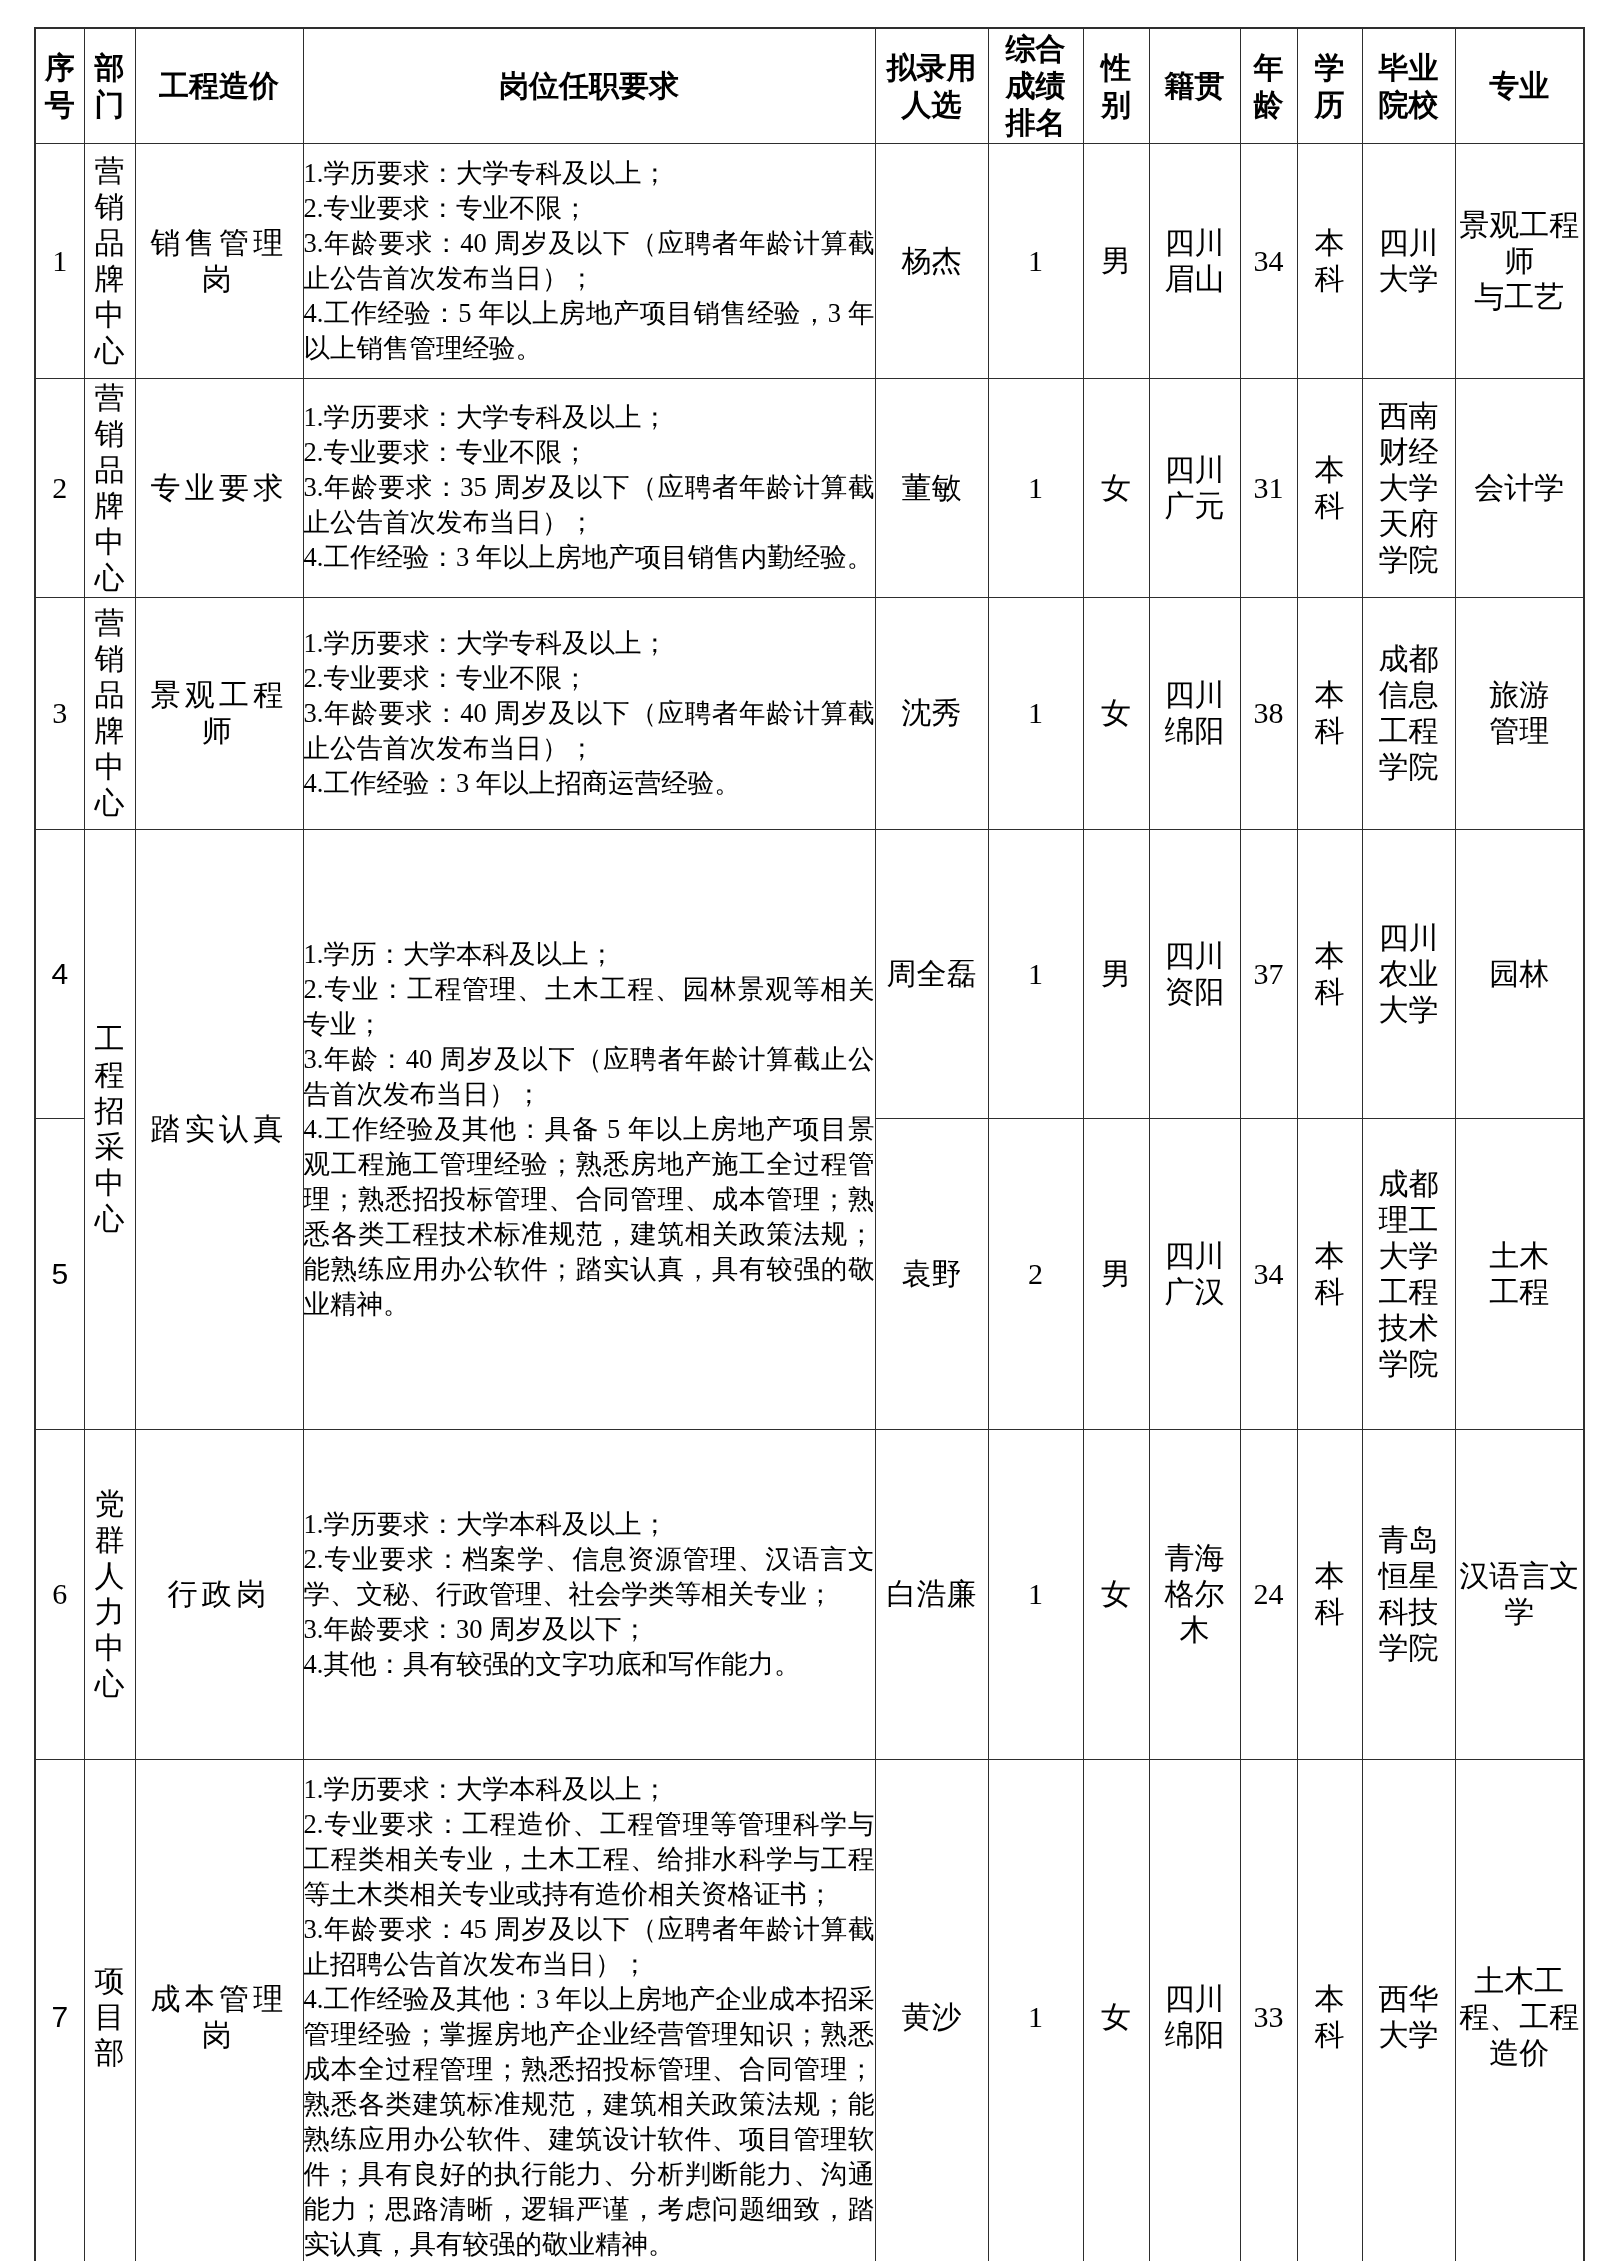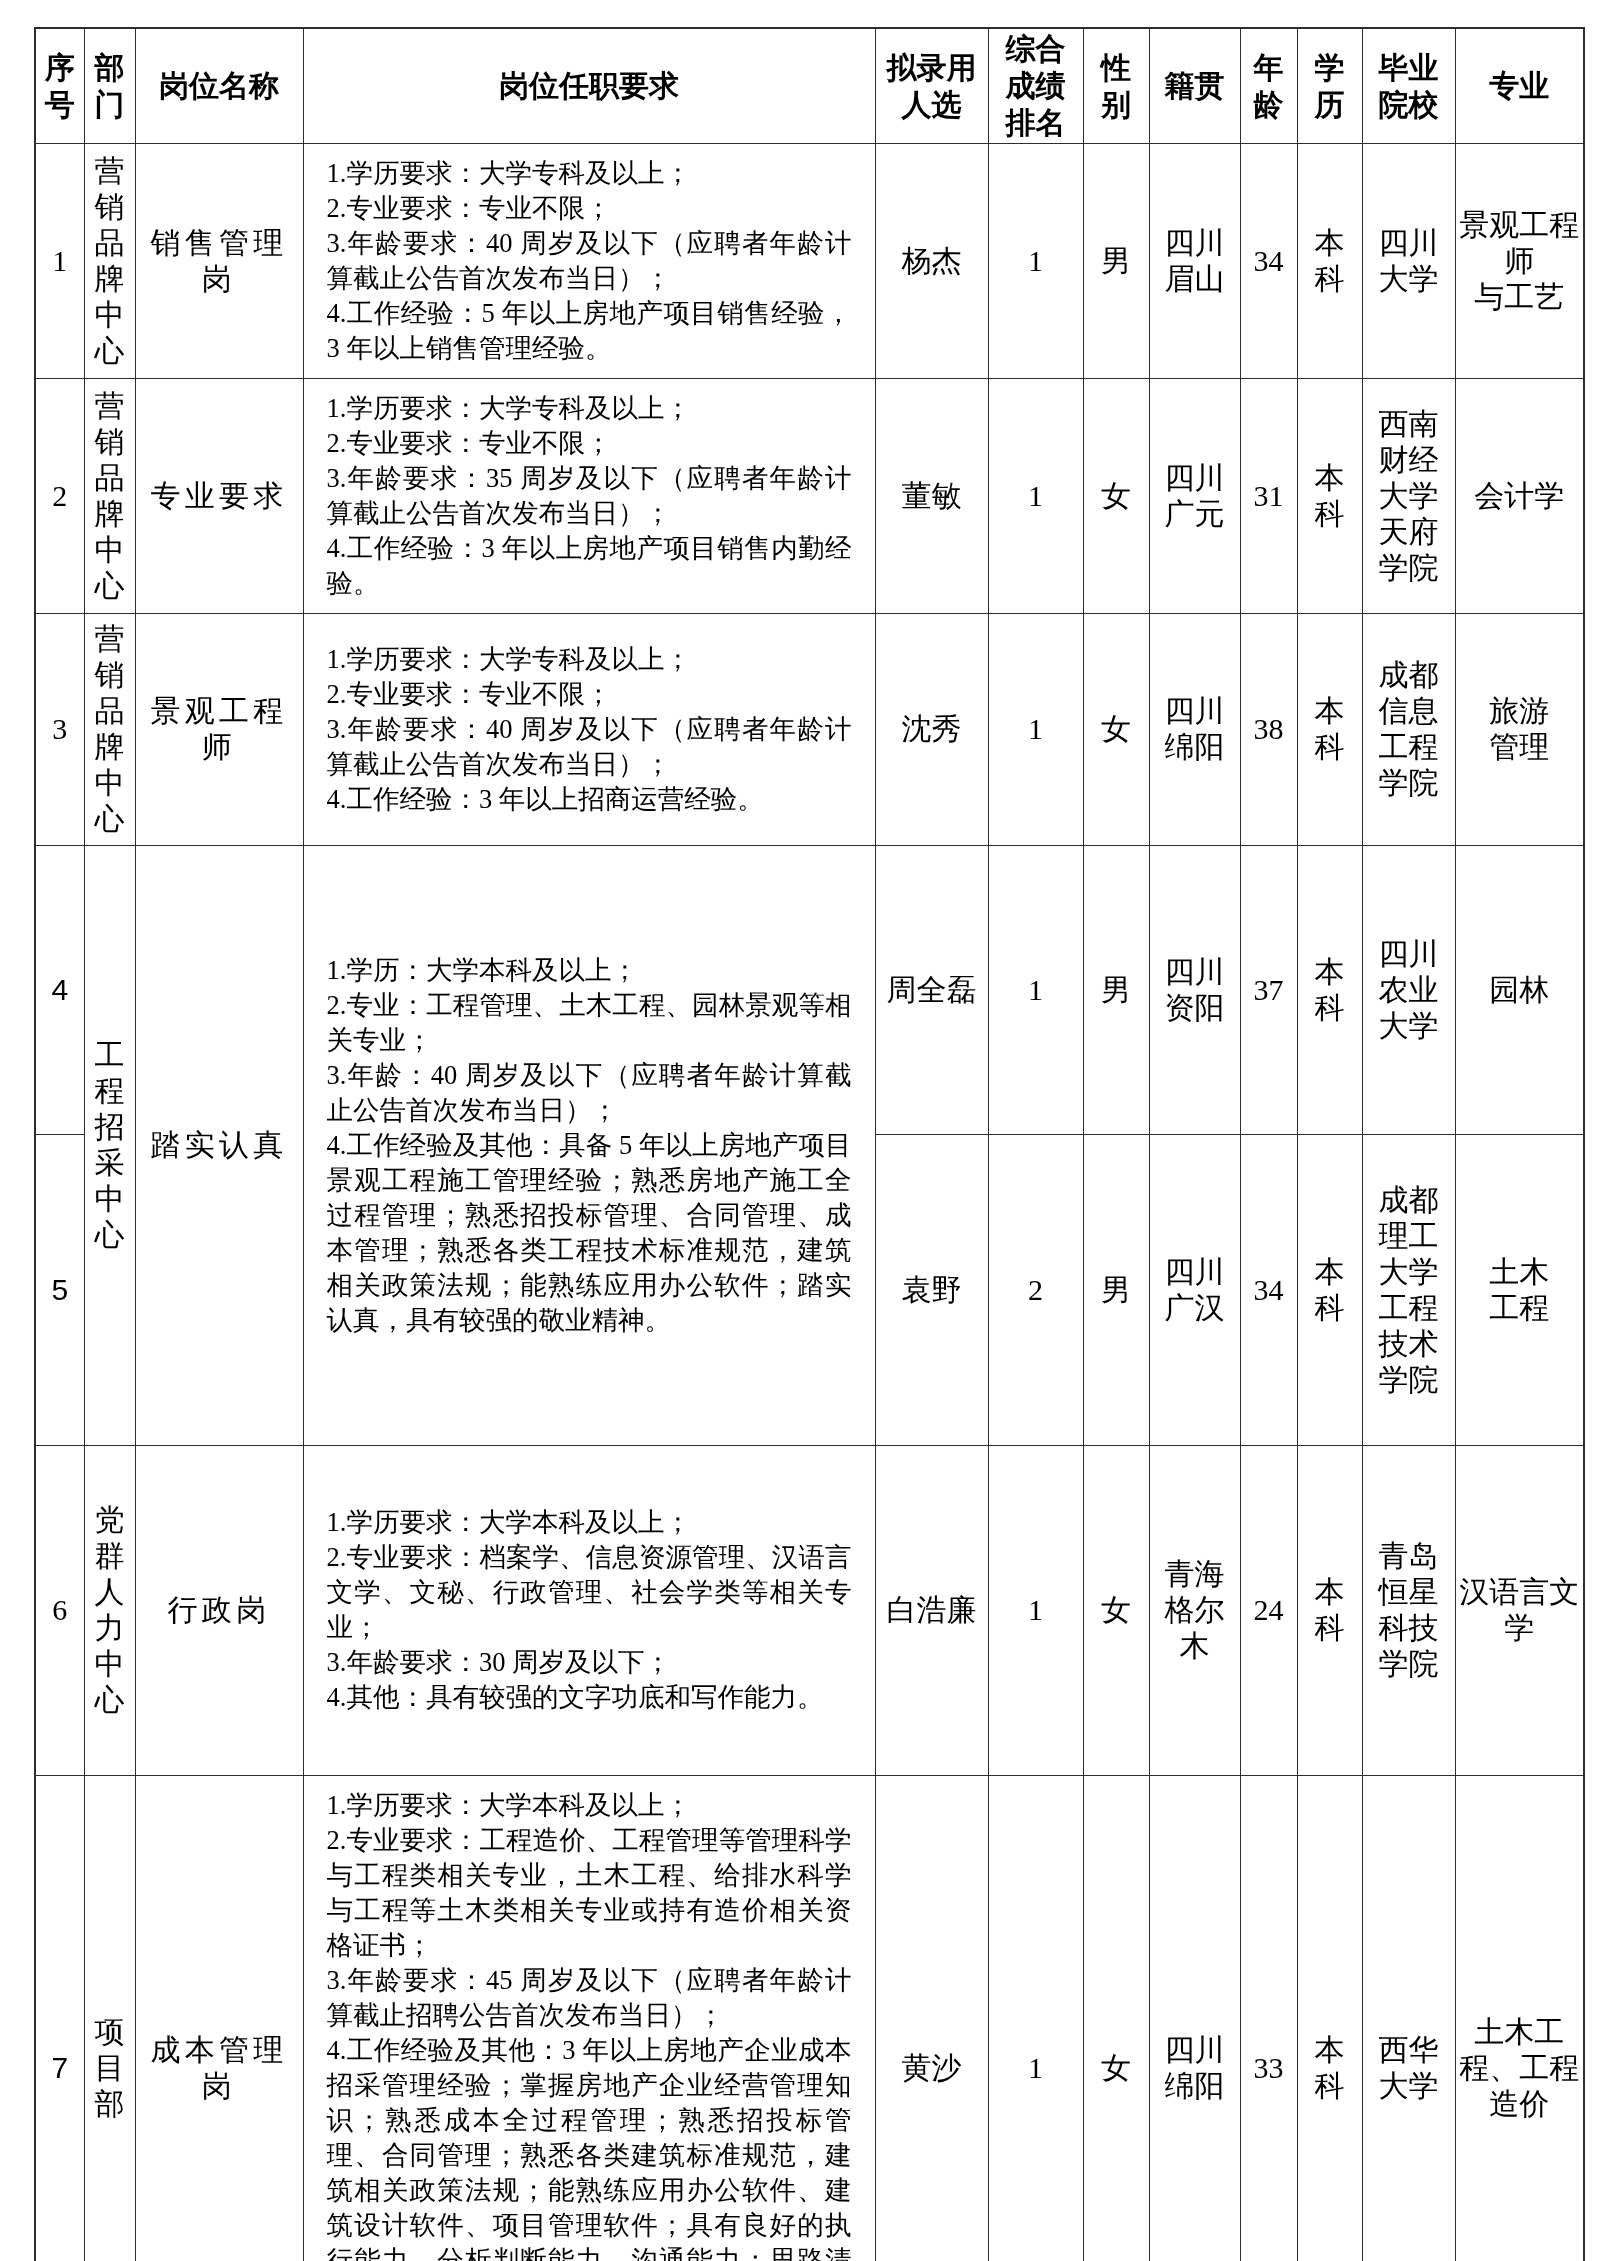--- a/index.html
+++ b/index.html
@@ -32,21 +32,21 @@
     font-size:30px; line-height:36px;
     text-align:center;
     white-space:pre-line;
   }
   td.pos { letter-spacing:4.3px;font-family:Liberation Serif, serif; }
   td.req {
     font-size:26.5px; line-height:35px;
     text-align:justify;
     text-justify:inter-character;
     white-space:pre-line;
-    padding:12px 23px;
+    padding:12px 0;
   }
   td.sans { font-family:"Liberation Sans","DejaVu Sans",sans-serif; }
 </style>
 </head>
 <body>
 
 <div class="sheet">
   <table class="roster">
     <colgroup>
       <col style="width:49px">
@@ -61,21 +61,21 @@
         <col style="width:65px">
         <col style="width:93px">
         <col style="width:129px">
     </colgroup>
     <thead>
       <tr style="height:115px">
         <th>序
 号</th>
         <th>部
 门</th>
-        <th>岗位名称</th>
+        <th>工程造价</th>
         <th>岗位任职要求</th>
         <th>拟录用
 人选</th>
         <th>综合
 成绩
 排名</th>
         <th>性
 别</th>
         <th>籍贯</th>
         <th>年

